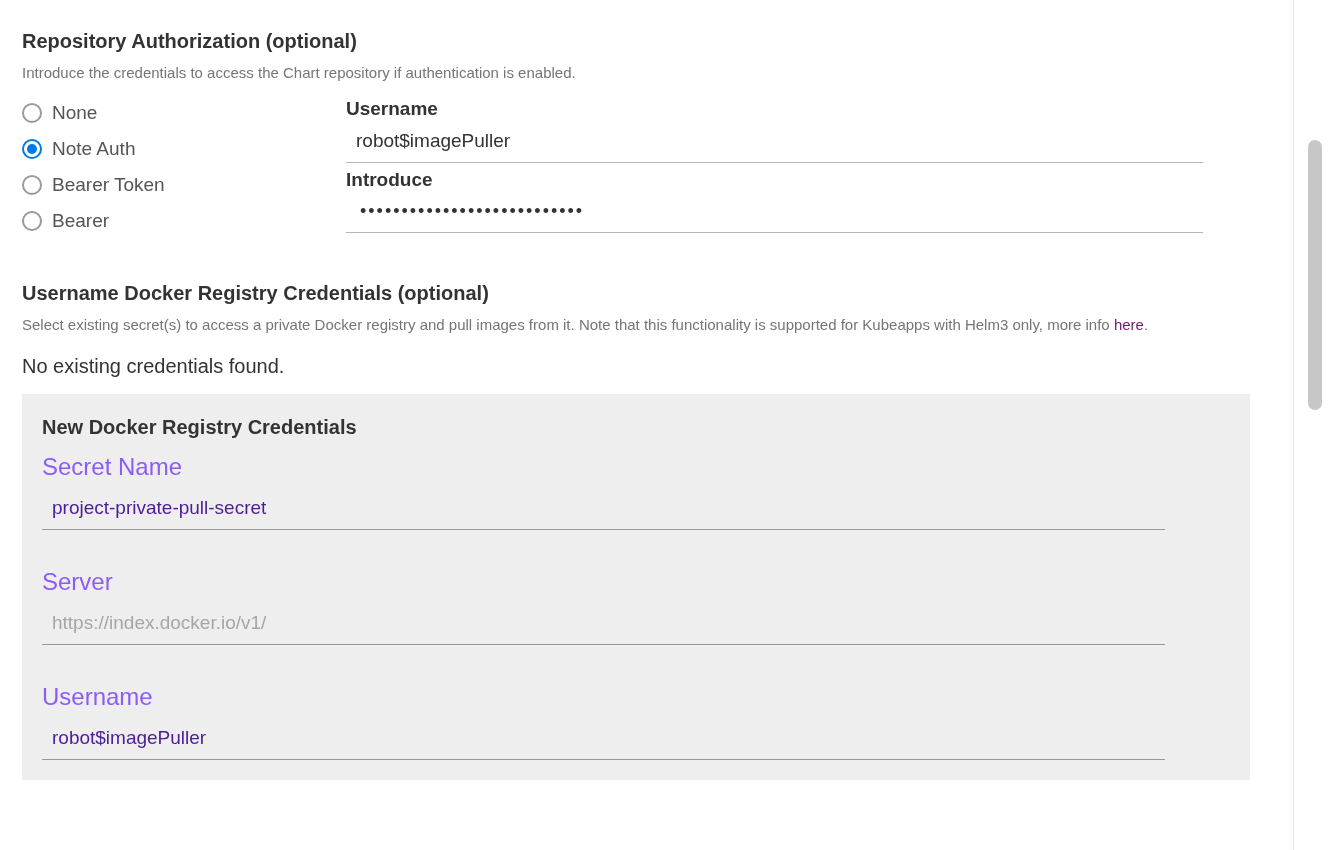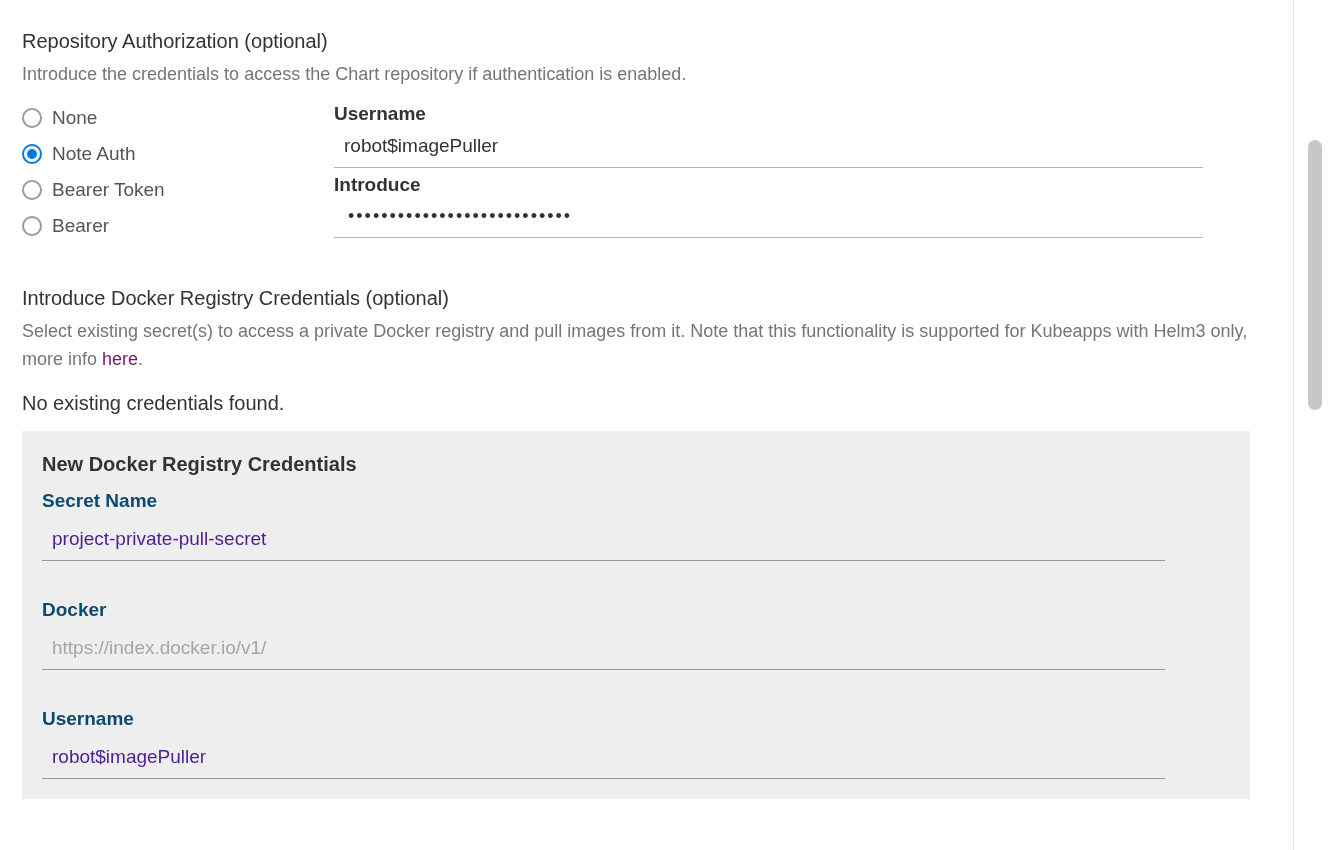--- a/index.html
+++ b/index.html
@@ -42,37 +42,37 @@
     .vertical-divider {
       position: absolute;
       right: 46px;
       top: 0;
       width: 1px;
       height: 100%;
       background: #e4e4e4;
     }
     .section-title {
       font-size: 20px;
-      font-weight: 400;
+      font-weight: 700;
       color: #333333;
       margin-bottom: 8px;
     }
     .section-description {
-      font-size: 18px;
+      font-size: 15px;
       color: #757575;
       line-height: 1.55;
       margin-bottom: 14px;
     }
     .section-description a {
       color: #701a75;
       text-decoration: none;
     }
     .repo-auth-row {
       display: flex;
-      gap: 0;
+      gap: 12px;
       margin-bottom: 36px;
     }
     .radio-column {
       width: 312px;
       padding-top: 4px;
     }
     .radio-item {
       display: flex;
       align-items: center;
       margin-bottom: 14px;
@@ -152,23 +152,23 @@
     .docker-card-title {
       font-size: 20px;
       font-weight: 600;
       color: #333333;
       margin-bottom: 14px;
     }
     .docker-field {
       margin-bottom: 38px;
     }
     .docker-field-label {
-      font-size: 19px;
-      font-weight: 700;
-      color: #0c4a6e;
+      font-size: 24px;
+      font-weight: 400;
+      color: #8b5cf6;
       display: block;
       margin-bottom: 8px;
     }
     .docker-input {
       width: 1123px;
       border: none;
       border-bottom: 1px solid #999999;
       padding: 8px 10px 10px 10px;
       font-size: 19px;
       color: #4c1d95;
@@ -218,37 +218,37 @@
         <label class="field-label">Username</label>
         <input type="text" class="underline-input" value="robot$imagePuller" style="">
       </div>
       <div class="field-group" style="margin-top:6px;">
         <label class="field-label">Introduce</label>
         <div class="password-dots">•••••••••••••••••••••••••••</div>
       </div>
     </div>
   </div>
 
-  <h2 class="section-title">Introduce Docker Registry Credentials (optional)</h2>
+  <h2 class="section-title">Username Docker Registry Credentials (optional)</h2>
   <p class="section-description">
     <span>Select existing secret(s) to access a private Docker registry and pull images from it. Note that this functionality is supported for Kubeapps with Helm3 only, more info </span><a href="#">here</a><span>.</span>
   </p>
 
   <p class="no-credentials">No existing credentials found.</p>
 
   <div class="docker-card">
     <h3 class="docker-card-title">New Docker Registry Credentials</h3>
 
     <div class="docker-field">
       <label class="docker-field-label">Secret Name</label>
       <input type="text" class="docker-input" value="project-private-pull-secret" style="">
     </div>
 
     <div class="docker-field">
-      <label class="docker-field-label">Docker</label>
+      <label class="docker-field-label">Server</label>
       <input type="text" class="docker-input" placeholder="https://index.docker.io/v1/" style="">
     </div>
 
     <div class="docker-field" style="margin-bottom:0;">
       <label class="docker-field-label">Username</label>
       <input type="text" class="docker-input" value="robot$imagePuller" style="">
     </div>
   </div>
 
 </div>

